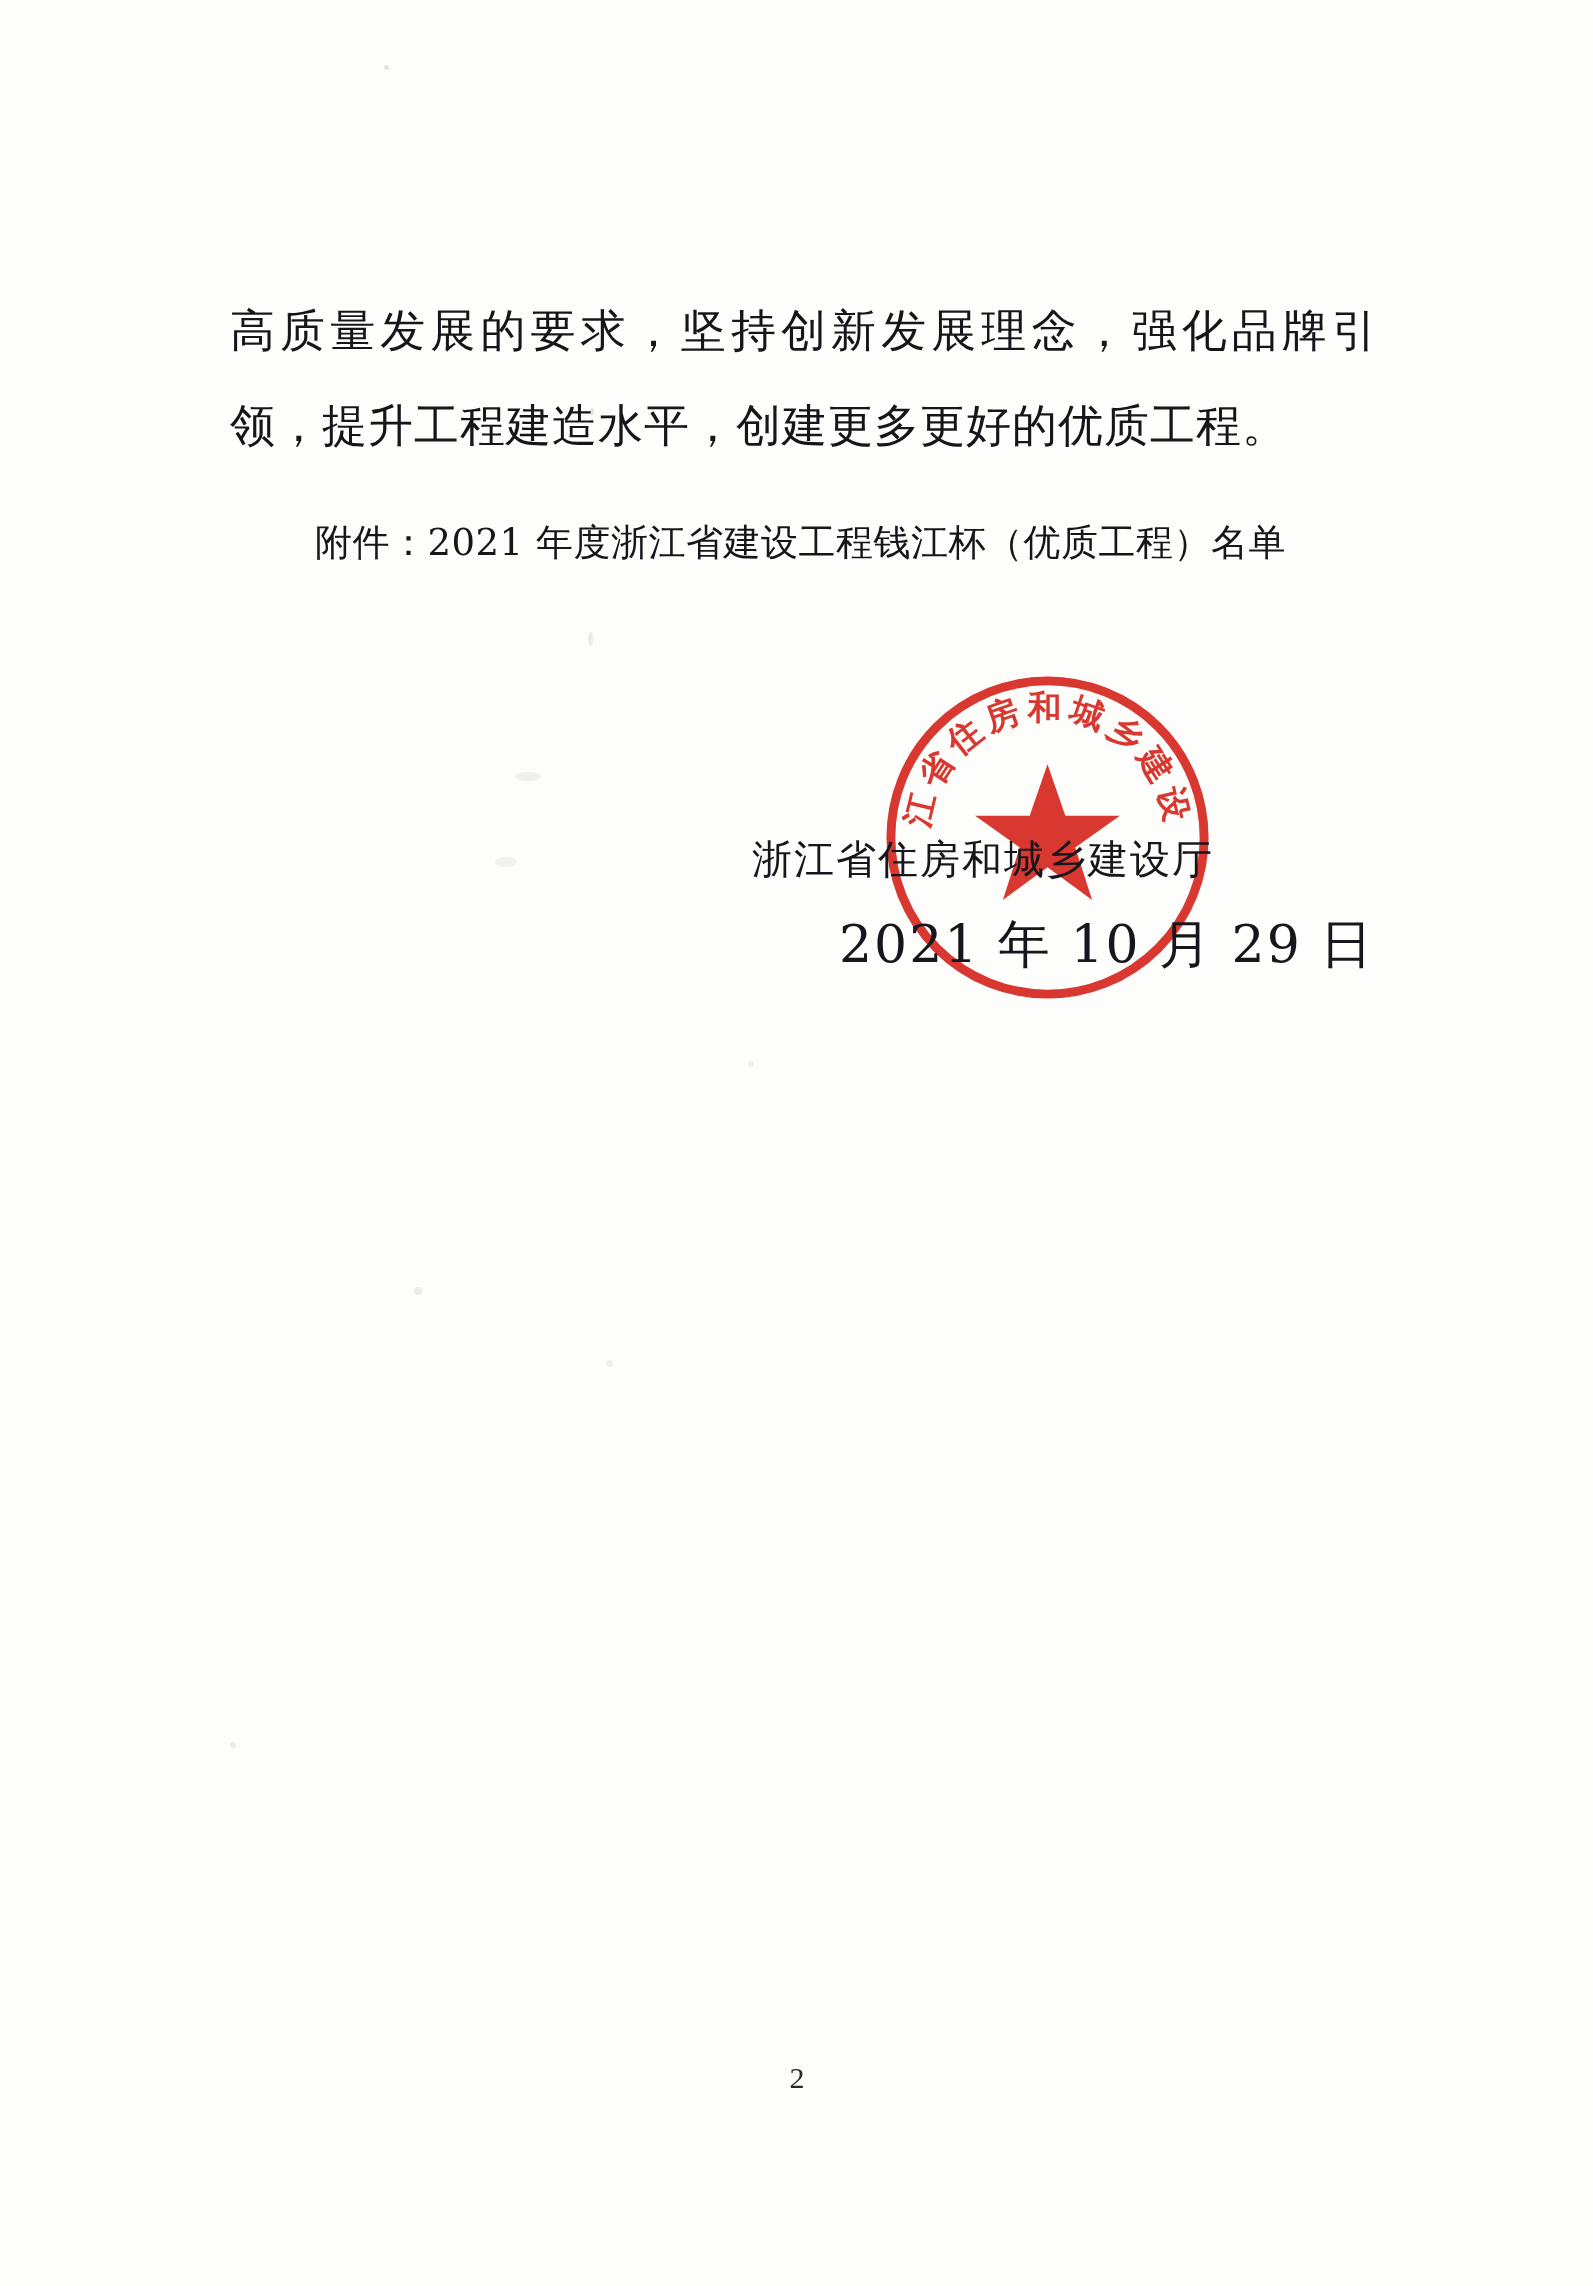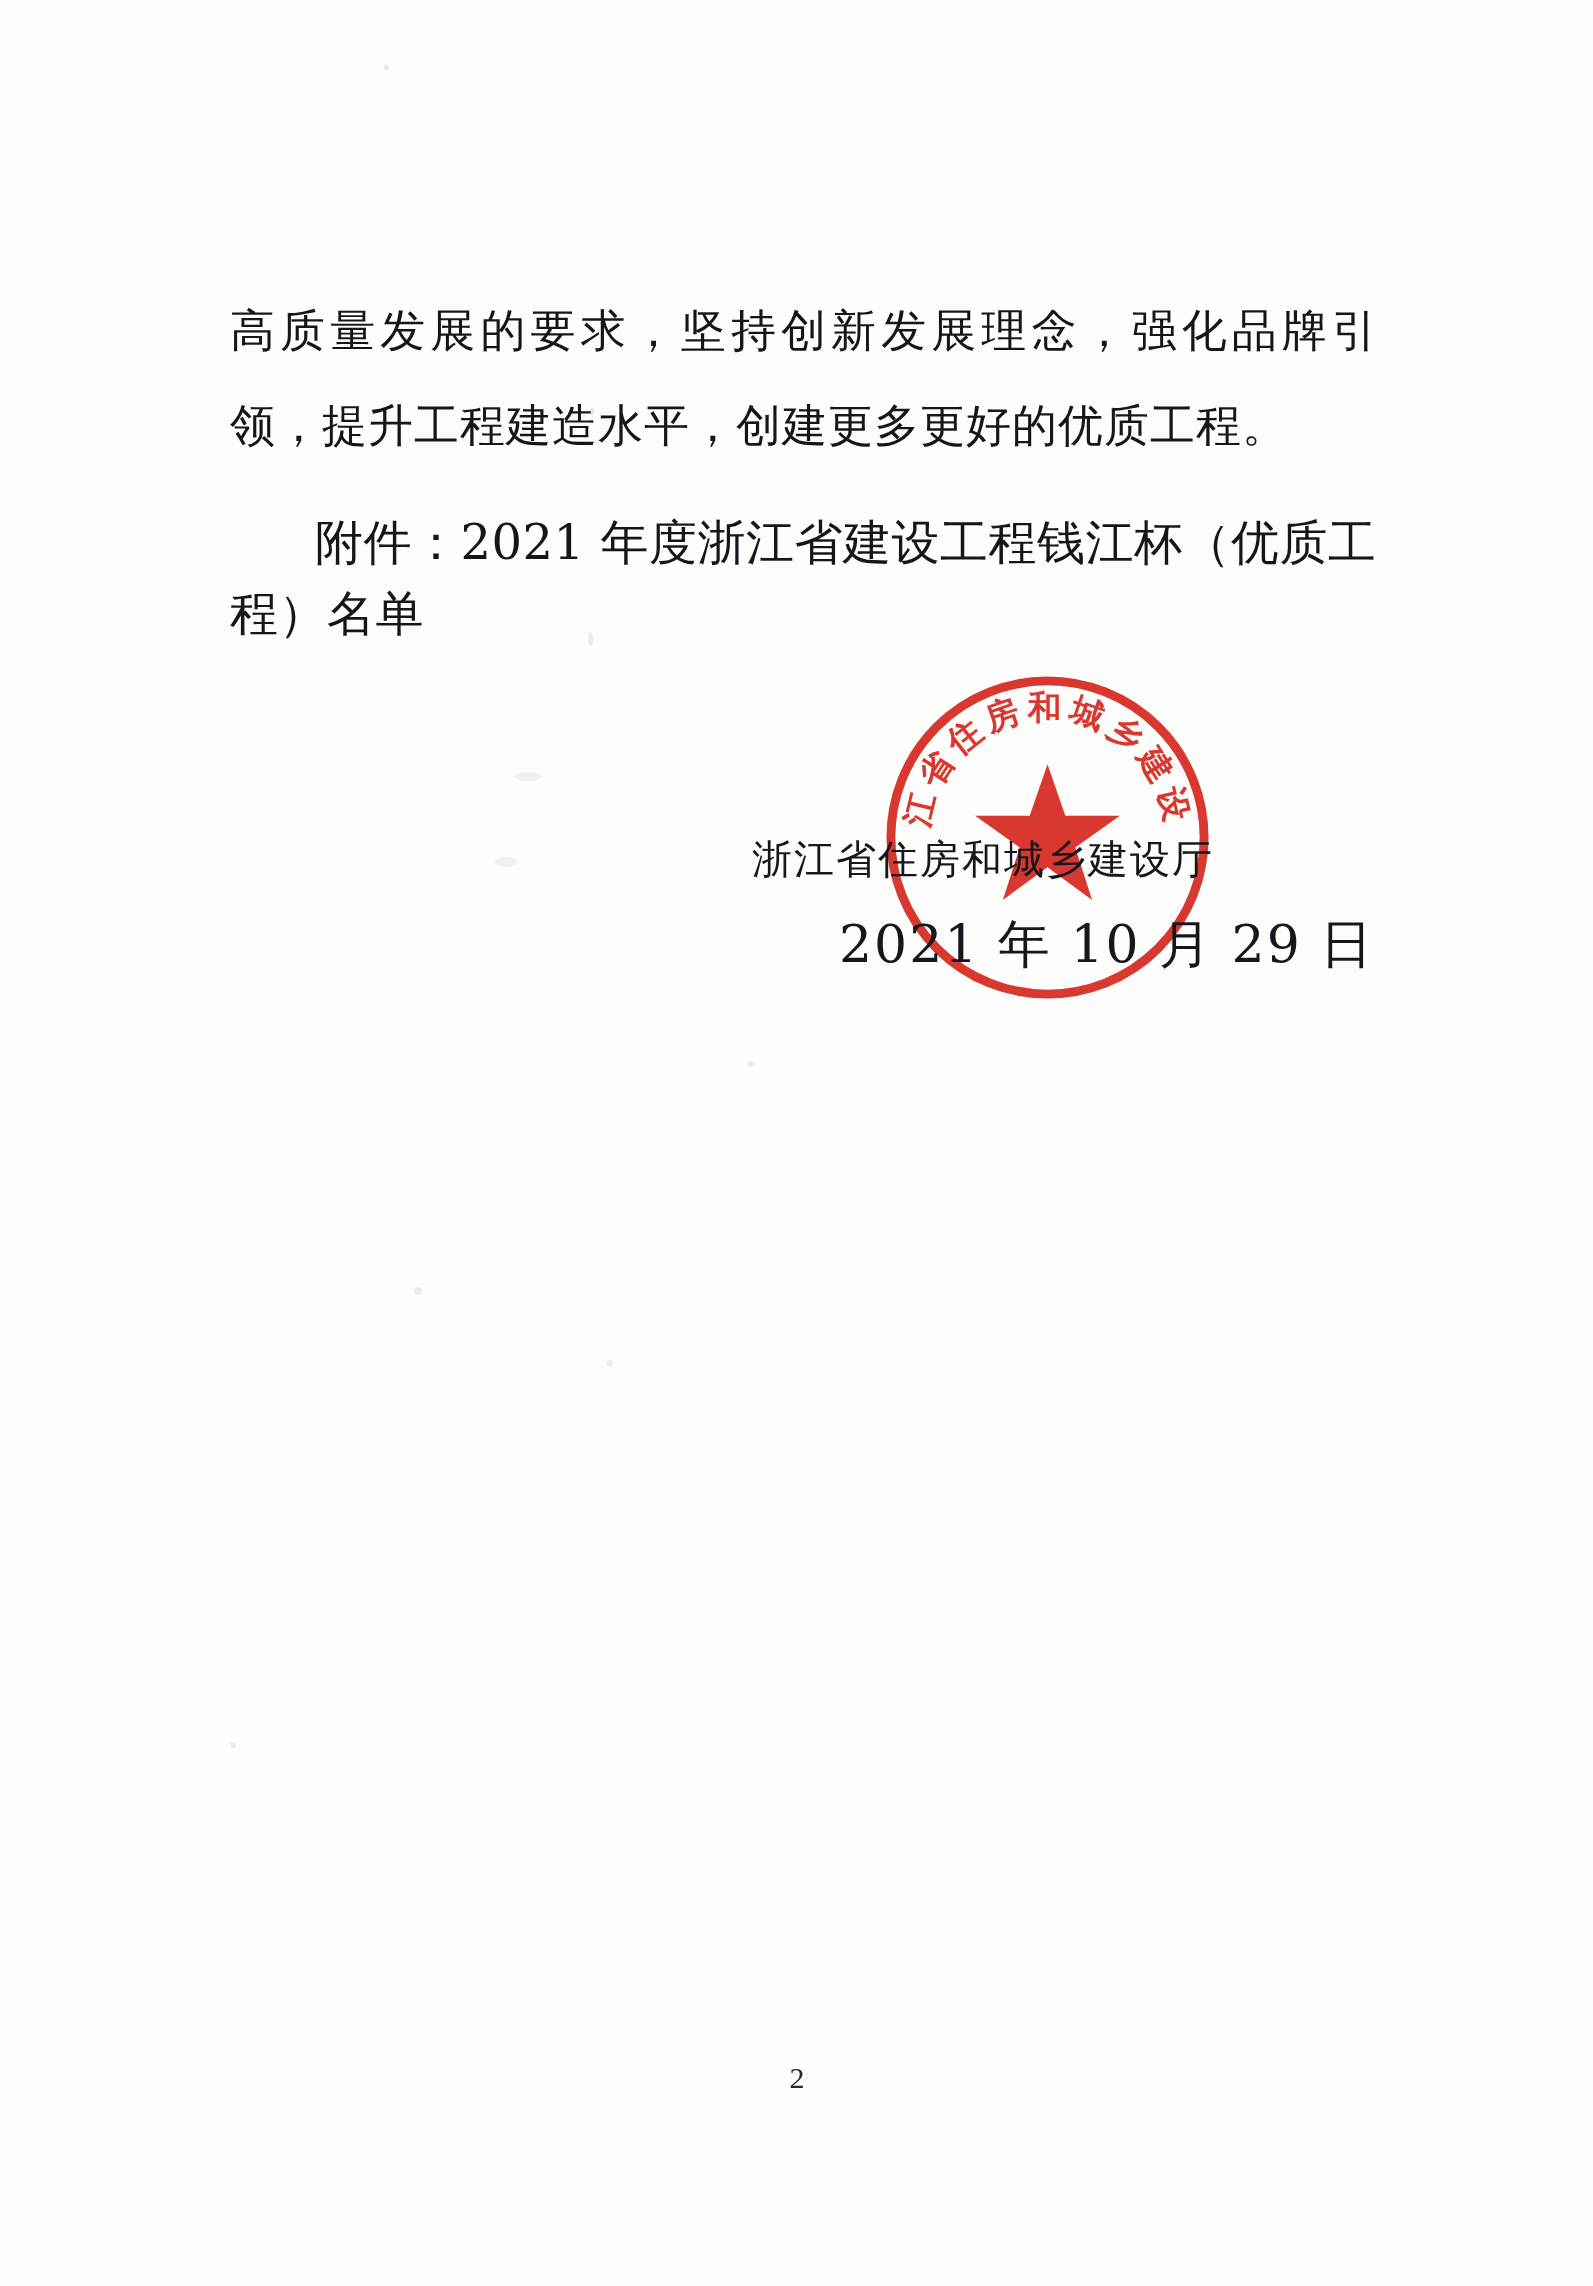--- a/index.html
+++ b/index.html
@@ -37,21 +37,21 @@
     letter-spacing: 1px;
     text-align: justify;
     color: #15151a;
     font-family: "DejaVu Serif", "Liberation Serif", serif;
   }
   .attach {
     position: absolute;
     left: 230px;
     top: 507px;
     width: 1148px;
-    font-size: 48px;
+    font-size: 37px;
     line-height: 71px;
     letter-spacing: 0.5px;
     text-indent: 85px;
     color: #15151a;
     font-family: "DejaVu Serif", "Liberation Serif", serif;
   }
   .sign-block {
     position: absolute;
     left: 752px;
     top: 832px;

